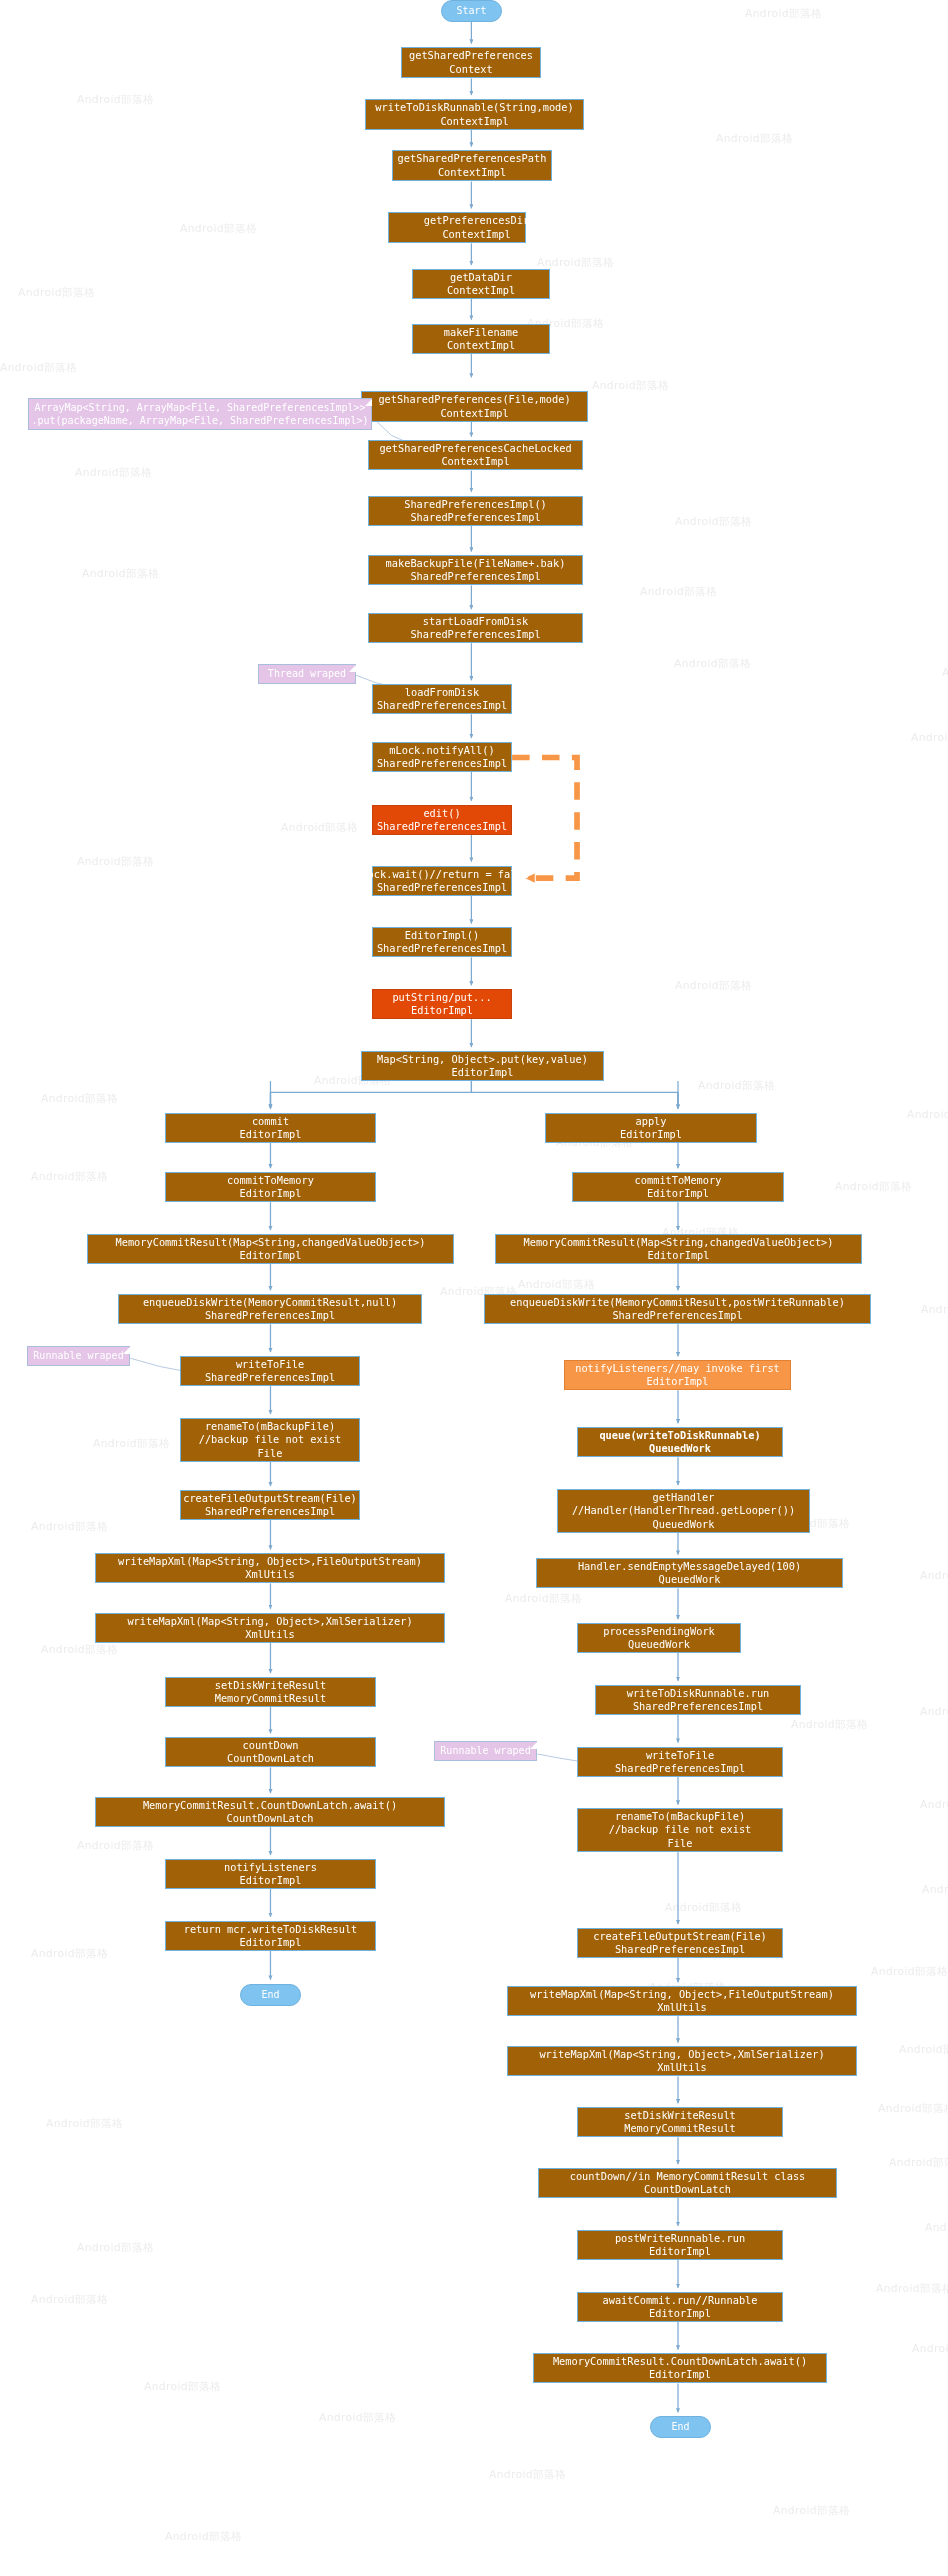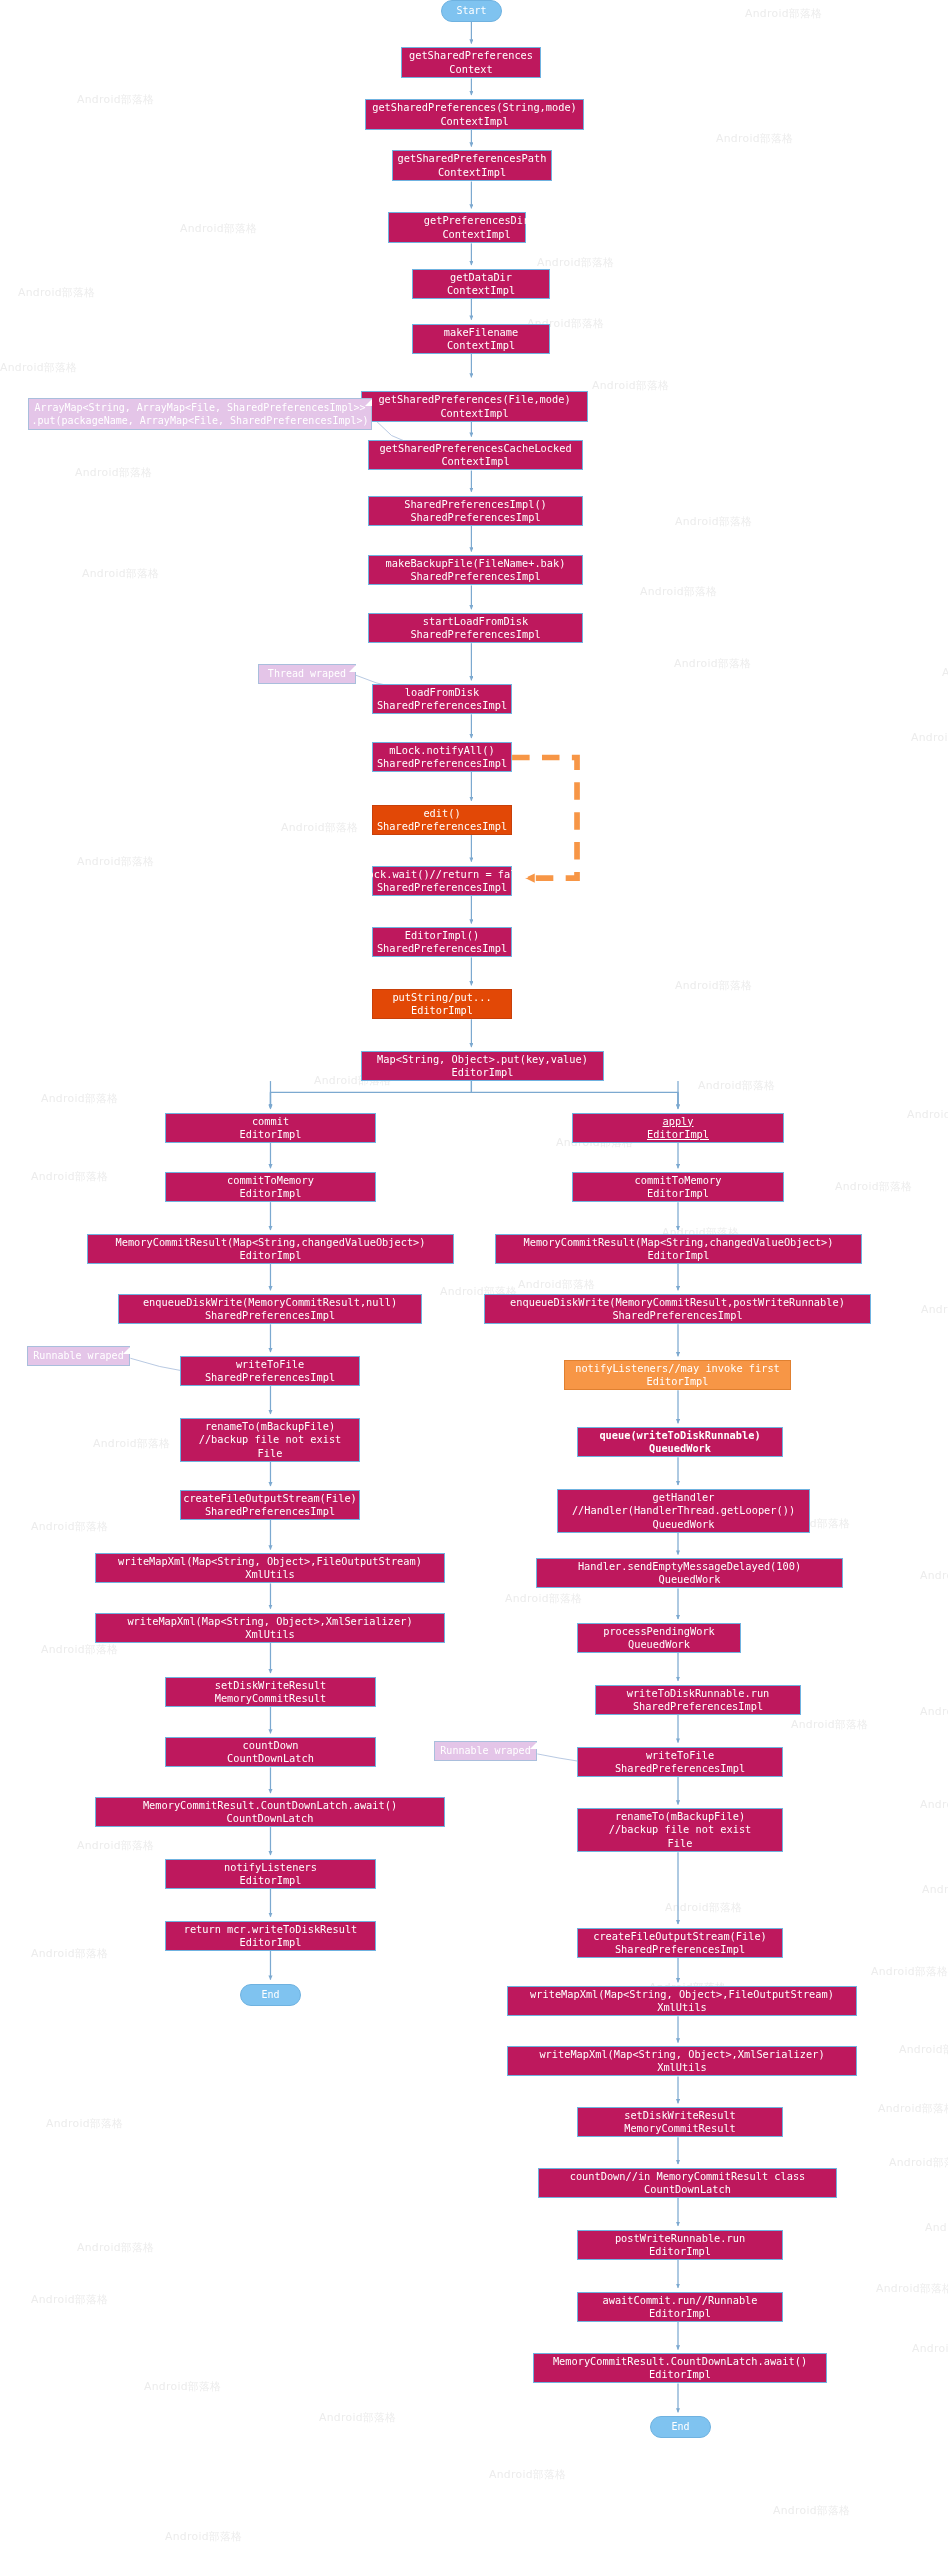--- a/index.html
+++ b/index.html
@@ -18,21 +18,21 @@
   }
 
   .node{
     position:absolute;box-sizing:border-box;
     display:flex;flex-direction:column;align-items:center;justify-content:center;
     color:#ffffff;text-align:center;line-height:1.30;
     font-family:"DejaVu Sans Mono","Liberation Mono",monospace;
     font-size:10.3px;
   }
   .node.proc{
-    background:#be185d;border:0.5px solid #6FB2E0;text-align:right;
+    background:#a16207;border:0.5px solid #6FB2E0;text-align:right;
   }
   .node.proc-dark{
     background:#E24806;border:0.5px solid #C8400A;
   }
   .node.proc-light{
     background:#F79646;border:0.5px solid #E08030;
   }
   .node.terminal{
     background:#7FC3F0;border:0.5px solid #6FB2E0;border-radius:11.3px;
     font-size:10px;
@@ -203,21 +203,21 @@
     </g>
   </svg>
 <div class="node terminal" style="left: 441px; top: 0px; width: 61px; height: 21.6px;">
       <span class="ln">Start</span>
     </div>
     <div class="node proc" style="left: 401px; top: 47px; width: 140px; height: 31px;">
       <span class="ln">getSharedPreferences</span>
       <span class="ln">Context</span>
     </div>
     <div class="node proc" style="left: 365px; top: 99px; width: 219px; height: 31px;">
-      <span class="ln">getSharedPreferences(String,mode)</span>
+      <span class="ln">writeToDiskRunnable(String,mode)</span>
       <span class="ln">ContextImpl</span>
     </div>
     <div class="node proc" style="left: 392px; top: 150px; width: 160px; height: 31px;">
       <span class="ln">getSharedPreferencesPath</span>
       <span class="ln">ContextImpl</span>
     </div>
     <div class="node proc" style="left: 388px; top: 212px; width: 138px; height: 31px; padding-left: 39px;">
       <span class="ln">getPreferencesDir</span>
       <span class="ln">ContextImpl</span>
     </div>
@@ -330,21 +330,21 @@
       <span class="ln">notifyListeners</span>
       <span class="ln">EditorImpl</span>
     </div>
     <div class="node proc" style="left: 165px; top: 1921px; width: 211px; height: 30px;">
       <span class="ln">return mcr.writeToDiskResult</span>
       <span class="ln">EditorImpl</span>
     </div>
     <div class="node terminal" style="left: 240px; top: 1984px; width: 61px; height: 21.6px;">
       <span class="ln">End</span>
     </div>
-    <div class="node proc" style="left: 572px; top: 1113px; width: 212px; height: 30px; text-decoration: underline;">
+    <div class="node proc" style="left: 545px; top: 1113px; width: 212px; height: 30px;">
       <span class="ln">apply</span>
       <span class="ln">EditorImpl</span>
     </div>
     <div class="node proc" style="left: 572px; top: 1172px; width: 212px; height: 30px;">
       <span class="ln">commitToMemory</span>
       <span class="ln">EditorImpl</span>
     </div>
     <div class="node proc" style="left: 495px; top: 1234px; width: 367px; height: 30px;">
       <span class="ln">MemoryCommitResult(Map&lt;String,changedValueObject&gt;)</span>
       <span class="ln">EditorImpl</span>

